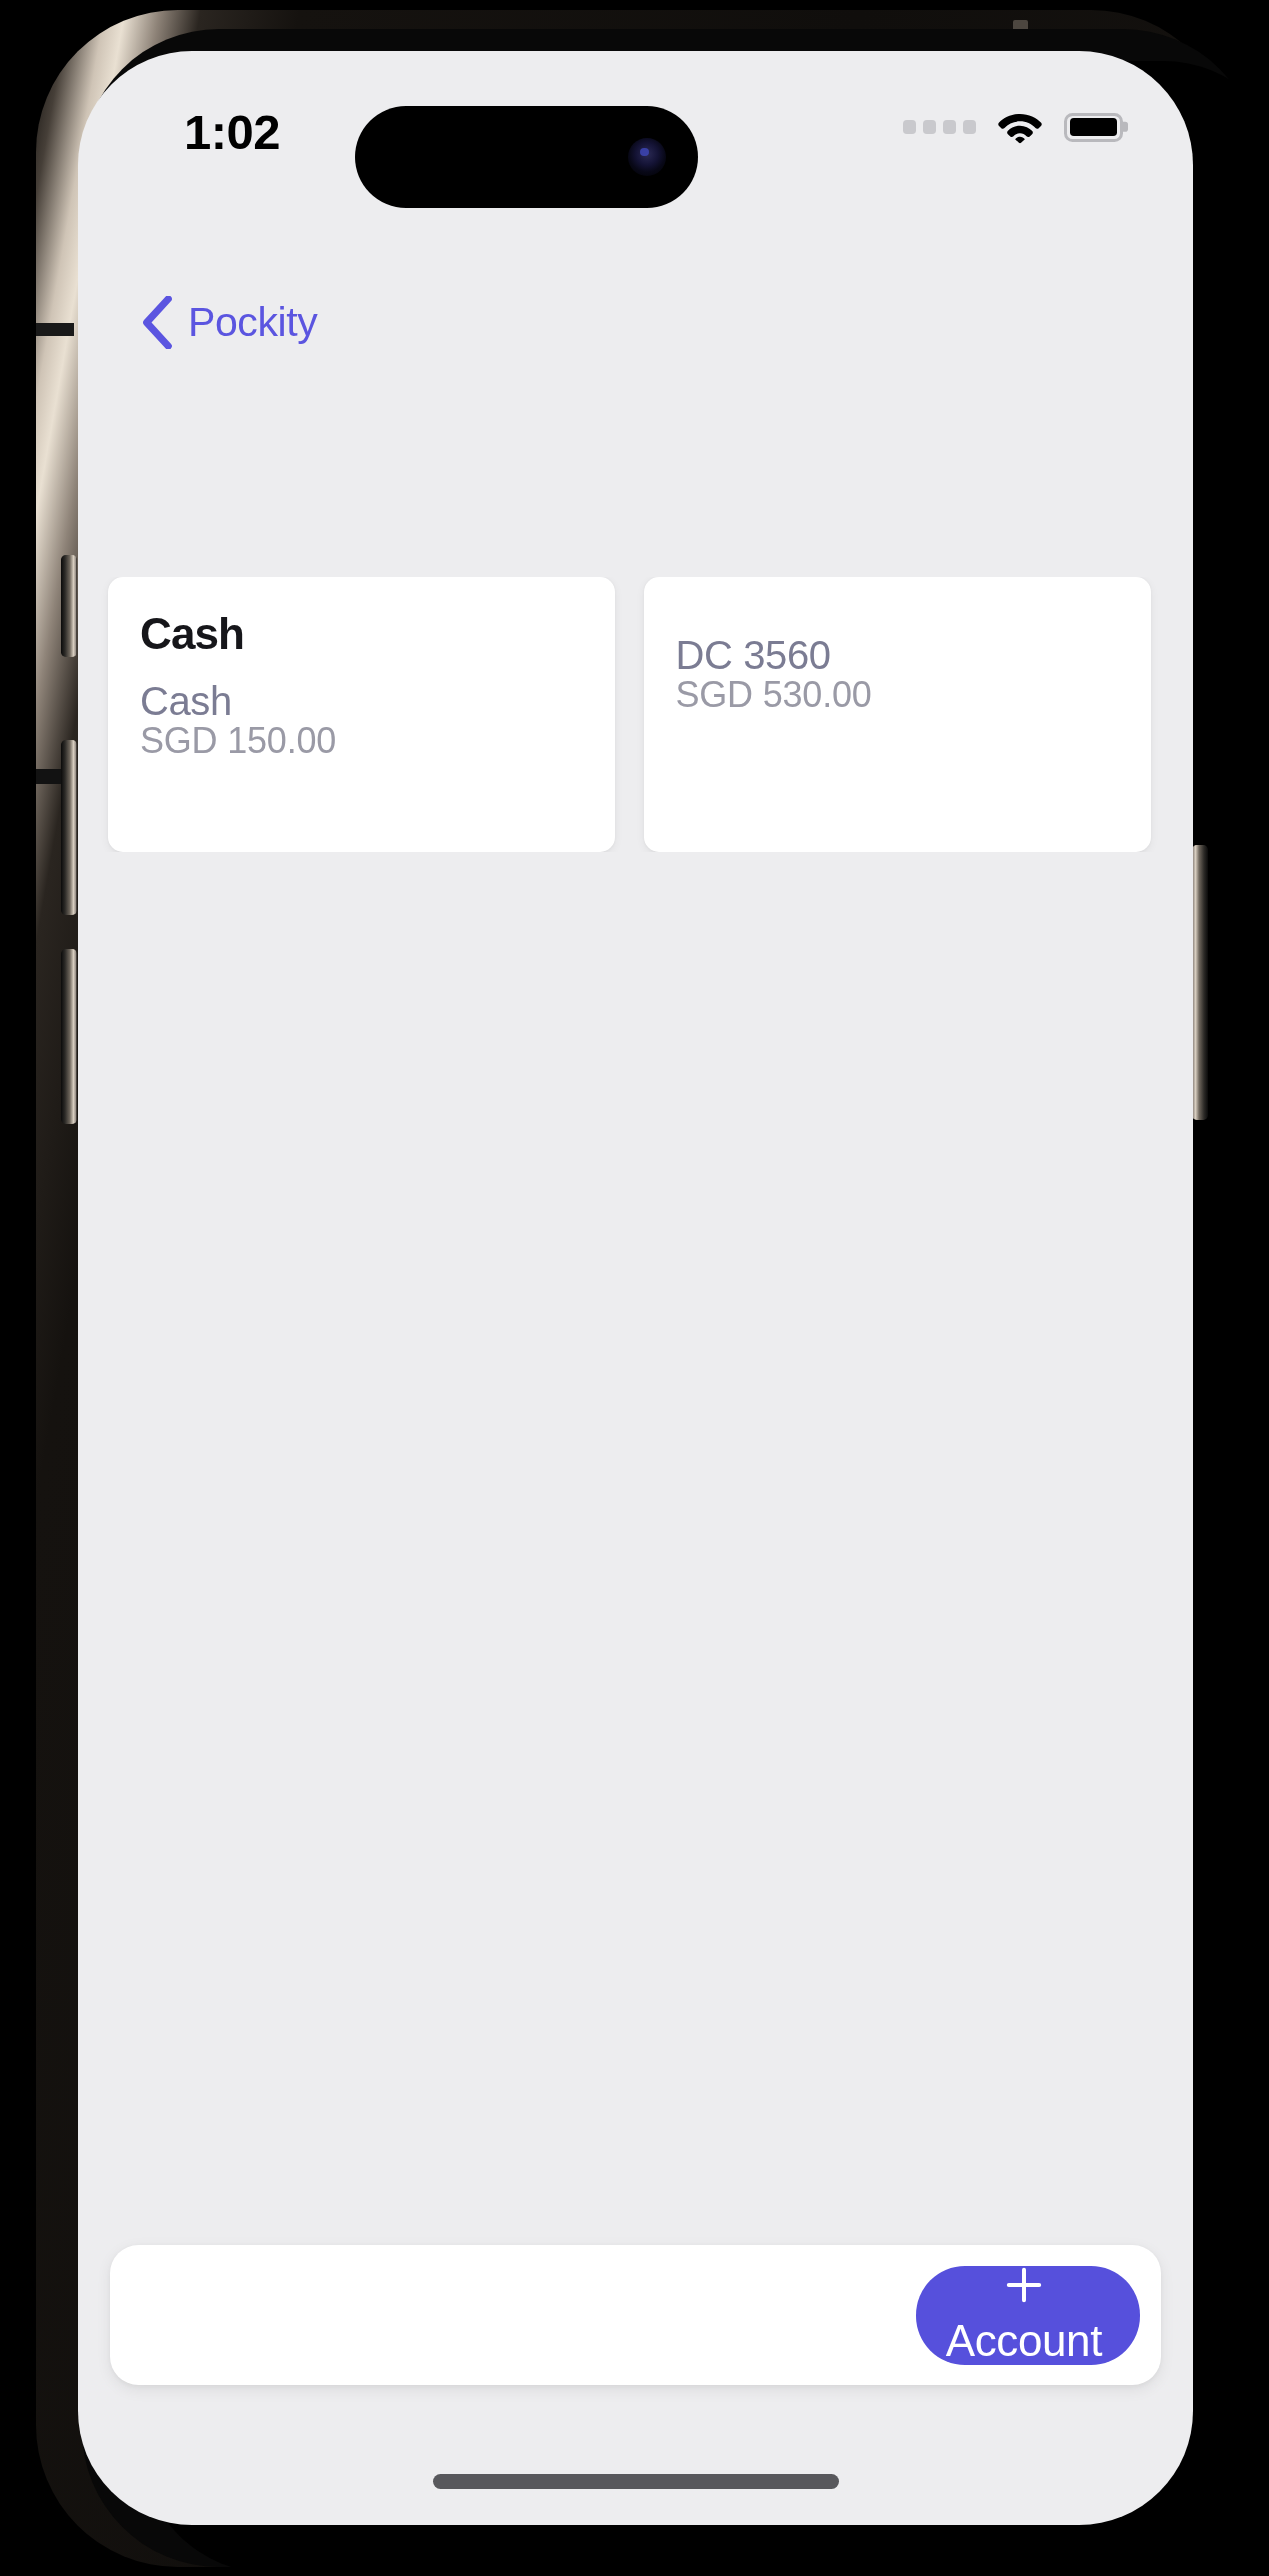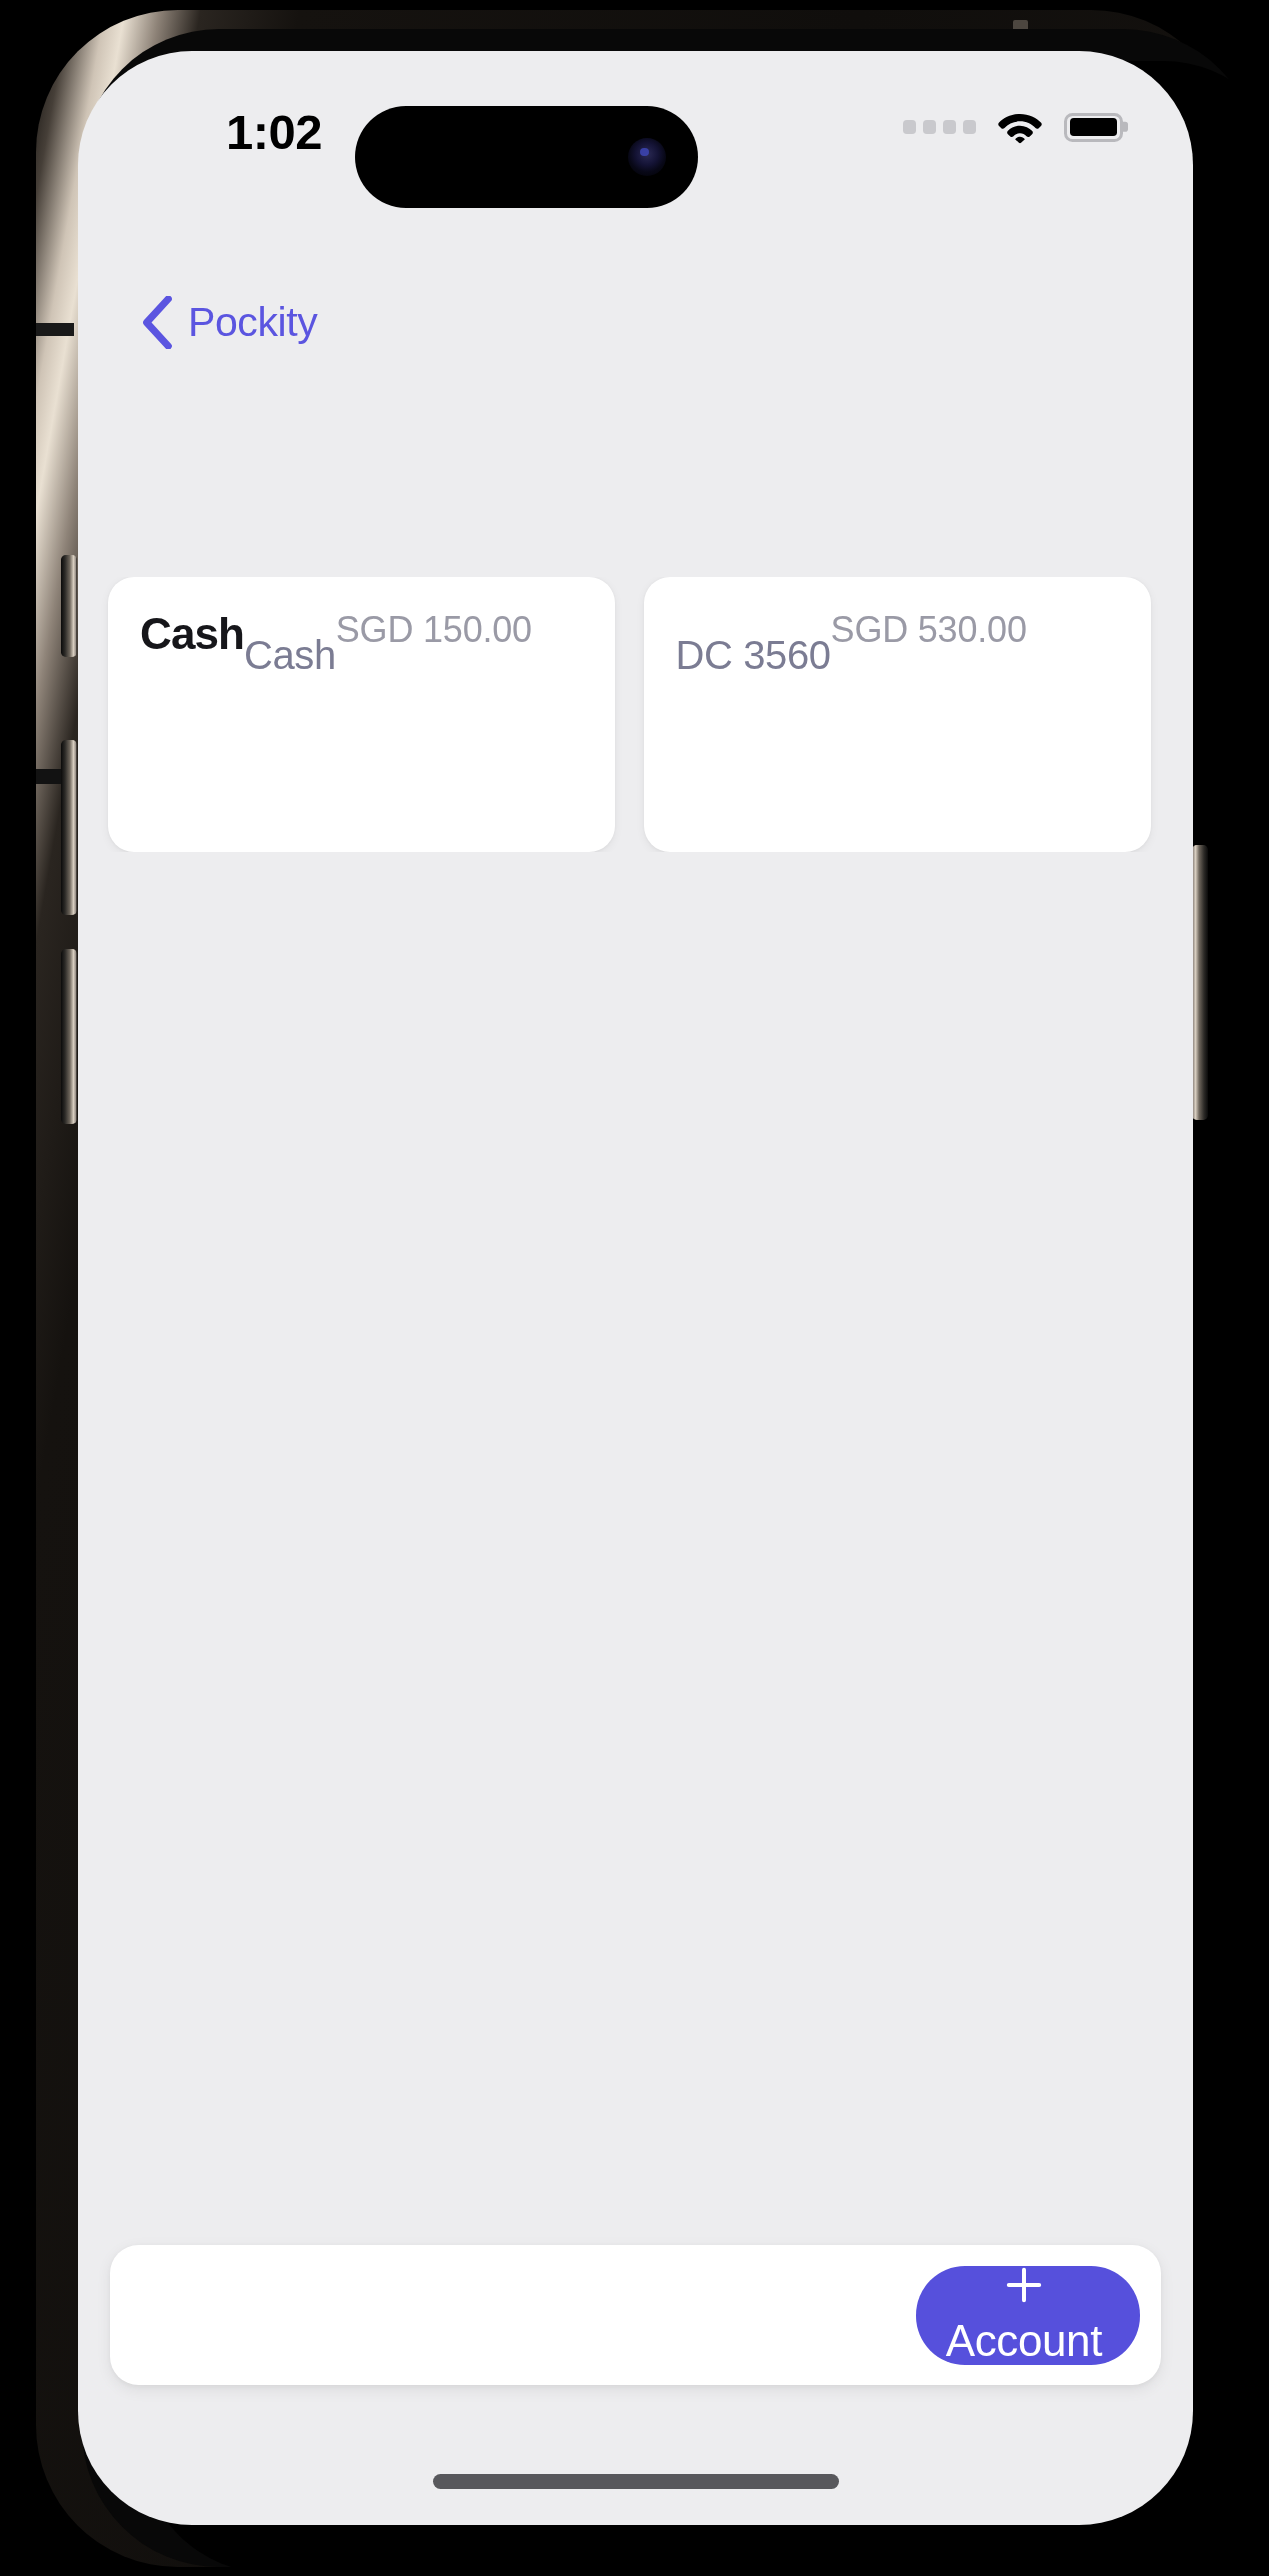--- a/index.html
+++ b/index.html
@@ -169,21 +169,20 @@
     left: 0; top: 0;
     width: 1115px;
     height: 166px;
     z-index: 20;
   }
   .status-time {
     position: absolute;
     left: 106px;
     top: 53px;
     width: 180px;
-    text-align: center;
     font-size: 49px;
     font-weight: 700;
     letter-spacing: -0.5px;
     color: #000000;
   }
   .status-right {
     position: absolute;
     right: 70px;
     top: 59px;
     display: flex;
@@ -274,25 +273,25 @@
     display: flex;
     gap: 28.5px;
     padding-left: 30px;
     overflow: hidden;
   }
   .acct-card {
     flex: 0 0 auto;
     width: 507px;
     height: 275px;
     background: #ffffff;
-    border-radius: 26px;
+    border-radius: 15px;
     padding: 34px 32px 28.5px 32px;
     box-shadow: 0 2.8px 9.5px rgba(0,0,0,0.055), 0 0.9px 2.8px rgba(0,0,0,0.04);
     display: flex;
-    flex-direction: row;
+    flex-direction: column;
     cursor: pointer;
   }
   .acct-name {
     font-size: 44px;
     font-weight: 700;
     letter-spacing: -0.9px;
     color: #16161a;
     line-height: 1.05;
   }
   .acct-sub {

